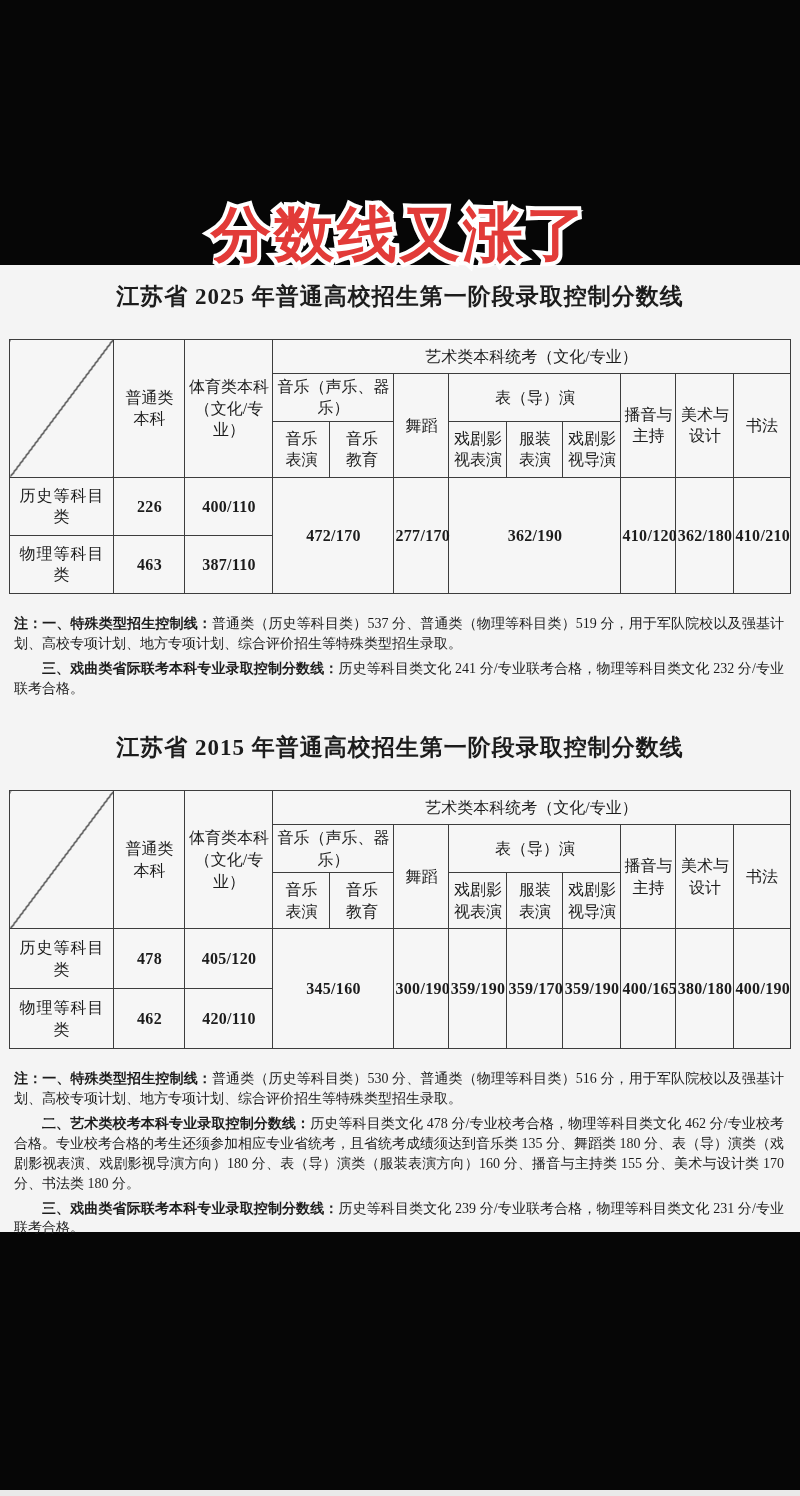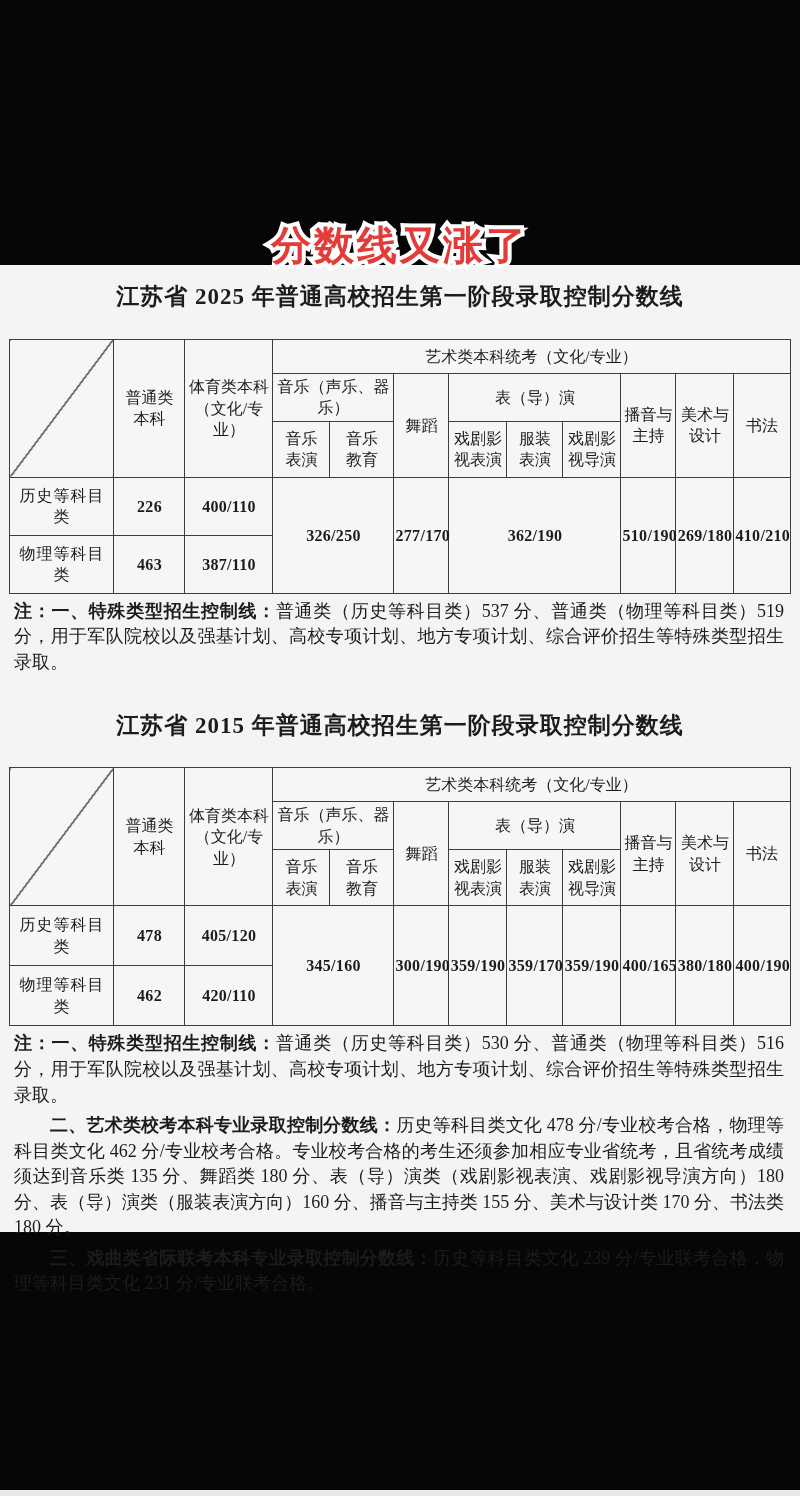--- a/index.html
+++ b/index.html
@@ -18,21 +18,21 @@
   .top-black {
     height: 265px;
     background: #060606;
     display: flex;
     align-items: flex-end;
     justify-content: center;
   }
   .banner-title {
     font-family: "Liberation Sans", sans-serif;
     font-weight: 900;
-    font-size: 40px;
+    font-size: 60px;
     letter-spacing: 3px;
     color: #e23b38;
     -webkit-text-stroke: 8px #ffffff;
     paint-order: stroke fill;
     text-shadow: 0 0 2px #ffffff;
     line-height: 1;
     white-space: nowrap;
   }
   
   .content { height: 967px; background: #f4f4f4; }
@@ -70,22 +70,22 @@
     background-image: linear-gradient(to bottom right,
       transparent calc(50% - 0.7px),
       #3d3d3d calc(50% - 0.7px),
       #3d3d3d calc(50% + 0.7px),
       transparent calc(50% + 0.7px));
   }
   td.num { font-weight: 700; font-size: 16px; letter-spacing: 0.3px; }
   td.rowlabel { font-size: 15.5px; letter-spacing: 1px; margin-top: 40px; }
   
   .notes {
-    margin: 5px 16px 0 14px;
-    font-size: 18px;
+    margin: 20px 16px 0 14px;
+    font-size: 14px;
     line-height: 1.42;
     text-align: justify;
   }
   .notes p { margin-bottom: 5px; }
   .notes p.ind { text-indent: 2em; }
   .notes .b { font-weight: 700; }
   
   .bottom-black { height: 258px; background: #060606; }
   .bottom-strip { height: 6px; background: #e9e9e9; }
 </style>
@@ -145,37 +145,38 @@
 视表演</td>
           <td>服装
 表演</td>
           <td>戏剧影
 视导演</td>
         </tr>
         <tr class="dr">
           <td class="rowlabel">历史等科目类</td>
           <td class="num">226</td>
           <td class="num">400/110</td>
-          <td class="num" colspan="2" rowspan="2">326/250</td>
+          <td class="num" colspan="2" rowspan="2">472/170</td>
           <td class="num" rowspan="2">277/170</td>
           <td class="num" colspan="3" rowspan="2">362/190</td>
-          <td class="num" rowspan="2">510/190</td>
-          <td class="num" rowspan="2">269/180</td>
+          <td class="num" rowspan="2">410/120</td>
+          <td class="num" rowspan="2">362/180</td>
           <td class="num" rowspan="2">410/210</td>
         </tr>
         <tr class="dr">
           <td class="rowlabel">物理等科目类</td>
           <td class="num">463</td>
           <td class="num">387/110</td>
         </tr>
       </tbody>
     </table>
 
     <div class="notes">
       <p><span class="b">注：</span><span class="b">一、特殊类型招生控制线：</span><span>普通类（历史等科目类）537 分、普通类（物理等科目类）519 分，用于军队院校以及强基计划、高校专项计划、地方专项计划、综合评价招生等特殊类型招生录取。</span></p>
+      <p class="ind"><span class="b">三、戏曲类省际联考本科专业录取控制分数线：</span><span>历史等科目类文化 241 分/专业联考合格，物理等科目类文化 232 分/专业联考合格。</span></p>
     </div>
 
     <div class="sec-title second">江苏省 2015 年普通高校招生第一阶段录取控制分数线</div>
 
     <table class="score-table t2024">
       <colgroup>
         <col style="width:104px">
           <col style="width:71px">
           <col style="width:88px">
         <col style="width:57px">

